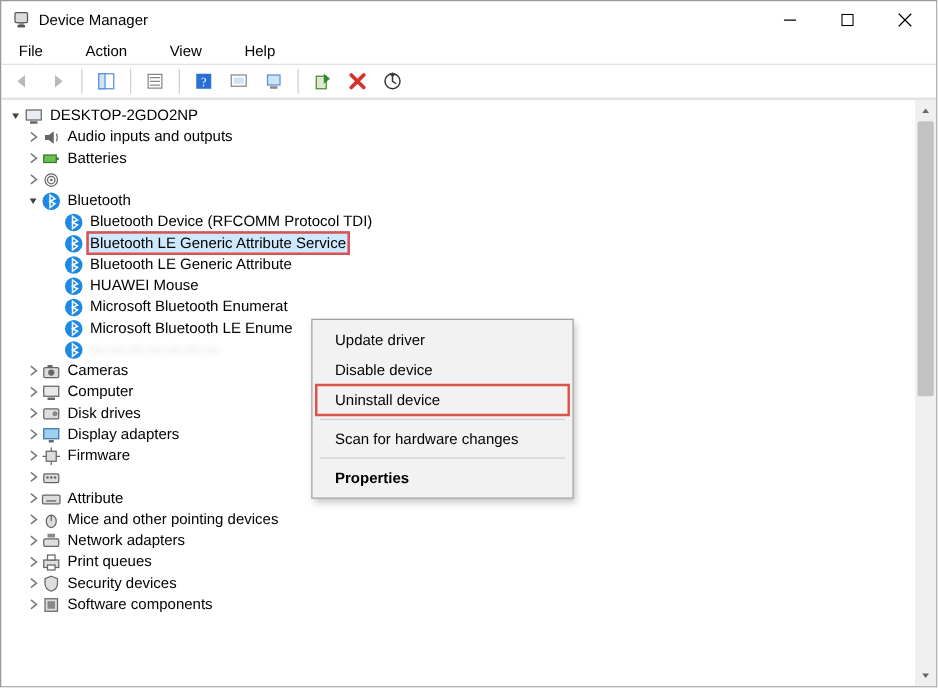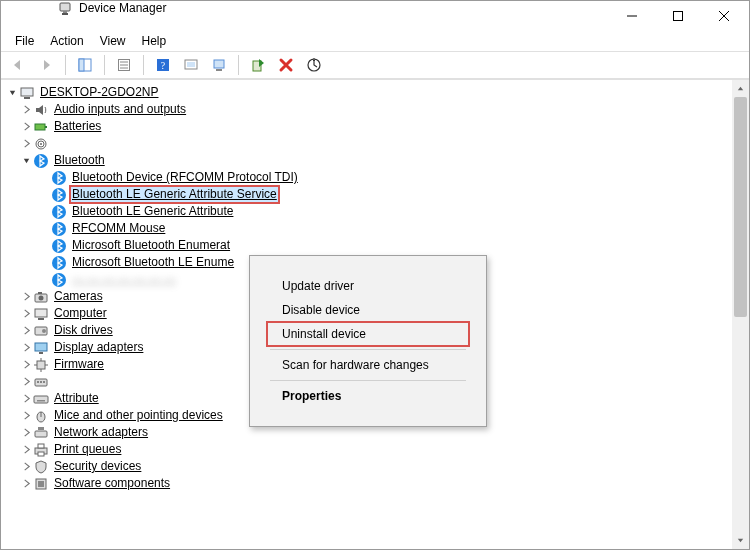--- a/index.html
+++ b/index.html
@@ -1,52 +1,52 @@
 <!DOCTYPE html>
 <html><head>
 <meta charset="utf-8">
 <style>
   html,body{margin:0;padding:0;font-family:"Segoe UI",Tahoma,sans-serif;font-size:12px;color:#000;background:#fff;}
   .window{width:750px;height:550px;border:1px solid #999;box-sizing:border-box;display:flex;flex-direction:column;background:#fff;}
   
-  .titlebar{height:30px;display:flex;align-items:flex-start;padding:0 2px 0 8px;margin-left:48px;}
+  .titlebar{height:30px;display:flex;align-items:center;padding:0 2px 0 8px;}
   .titlebar .app-icon{width:16px;height:16px;margin-right:6px;display:inline-flex;align-items:center;justify-content:center;}
   .titlebar .title{flex:1;font-size:12px;}
   .win-btn{width:46px;height:30px;display:inline-flex;align-items:center;justify-content:center;}
   .win-btn svg{width:10px;height:10px;stroke:#000;stroke-width:1;fill:none;}
   .win-btn.close svg{width:12px;height:12px;}
   
-  .menubar{height:20px;display:flex;align-items:center;padding:0 6px;gap:0;}
+  .menubar{height:20px;display:flex;align-items:center;padding:0 6px;gap:18px;}
   .menubar .menu-item{padding:2px 8px;}
   
   .toolbar{height:26px;border-top:1px solid #e0e0e0;border-bottom:1px solid #e0e0e0;display:flex;align-items:center;padding:0 4px;gap:2px;}
   .tool-btn{width:24px;height:22px;display:inline-flex;align-items:center;justify-content:center;border:1px solid transparent;border-radius:2px;}
   .tool-btn svg{width:16px;height:16px;}
   .tool-sep{width:1px;height:20px;background:#d0d0d0;margin:0 4px;}
   
   .client{flex:1;display:flex;overflow:hidden;border-top:1px solid #e0e0e0;}
   .tree{flex:1;overflow:auto;padding:4px 0 4px 0;position:relative;}
   .scrollbar{width:17px;background:#f0f0f0;display:flex;flex-direction:column;align-items:center;}
   .scrollbar .sb-btn{width:17px;height:17px;display:flex;align-items:center;justify-content:center;}
   .scrollbar .sb-track{flex:1;width:17px;position:relative;}
   .scrollbar .sb-thumb{position:absolute;top:0;left:2px;right:2px;height:220px;background:#c2c2c2;border-radius:2px;}
   
   .row{display:flex;align-items:center;height:17px;line-height:17px;white-space:nowrap;}
   .chev{width:14px;height:14px;display:inline-flex;align-items:center;justify-content:center;flex:0 0 14px;}
   .chev svg{width:9px;height:9px;}
   .spacer{display:inline-block;}
   .node-icon{width:16px;height:16px;margin:0 3px 0 0;display:inline-flex;align-items:center;justify-content:center;flex:0 0 16px;}
   .node-icon svg{width:16px;height:16px;}
-  .label{padding:0 2px;text-decoration:underline;}
+  .label{padding:0 2px;}
   .row.selected .label{background:#cde8ff;border:1px dotted #5aa7e0;padding:0 1px;}
   .hl-red{position:relative;}
   .hl-red::after{content:"";position:absolute;left:-2px;right:-2px;top:-1px;bottom:-1px;border:2px solid #d9534f;pointer-events:none;}
   .blurred{filter:blur(3px);opacity:.7;}
   
-  .context-menu{position:absolute;background:#f2f2f2;border:1px solid #a0a0a0;box-shadow:2px 3px 6px rgba(0,0,0,.25);padding:18px;min-width:200px;z-index:10;}
+  .context-menu{position:absolute;background:#f2f2f2;border:1px solid #a0a0a0;box-shadow:2px 3px 6px rgba(0,0,0,.25);padding:4px;min-width:200px;z-index:10;}
   .ctx-item{padding:5px 14px 5px 14px;font-size:12px;}
   .ctx-item.bold{font-weight:700;}
   .ctx-sep{height:1px;background:#d0d0d0;margin:3px 2px;}
   .ctx-item.hl-red{display:block;}
   
   .muted{color:#888;}
 </style>
 </head>
 <body>
 
@@ -265,21 +265,21 @@
         <span class="label">Bluetooth LE Generic Attribute</span>
       </div>
       <div class="row">
         <span class="spacer" style="width:50px"></span>
         <span class="node-icon">
             <svg viewBox="0 0 16 16">
               <circle cx="8" cy="8" r="7" fill="#1e88e5"></circle>
               <path d="M7 3v10l4-3-4-2 4-2-4-3z" fill="none" stroke="#fff" stroke-width="1.2"></path>
             </svg>
           </span>
-        <span class="label">RFCOMM  Mouse</span>
+        <span class="label">HUAWEI  Mouse</span>
       </div>
       <div class="row">
         <span class="spacer" style="width:50px"></span>
         <span class="node-icon">
             <svg viewBox="0 0 16 16">
               <circle cx="8" cy="8" r="7" fill="#1e88e5"></circle>
               <path d="M7 3v10l4-3-4-2 4-2-4-3z" fill="none" stroke="#fff" stroke-width="1.2"></path>
             </svg>
           </span>
         <span class="label">Microsoft Bluetooth Enumerat</span>

